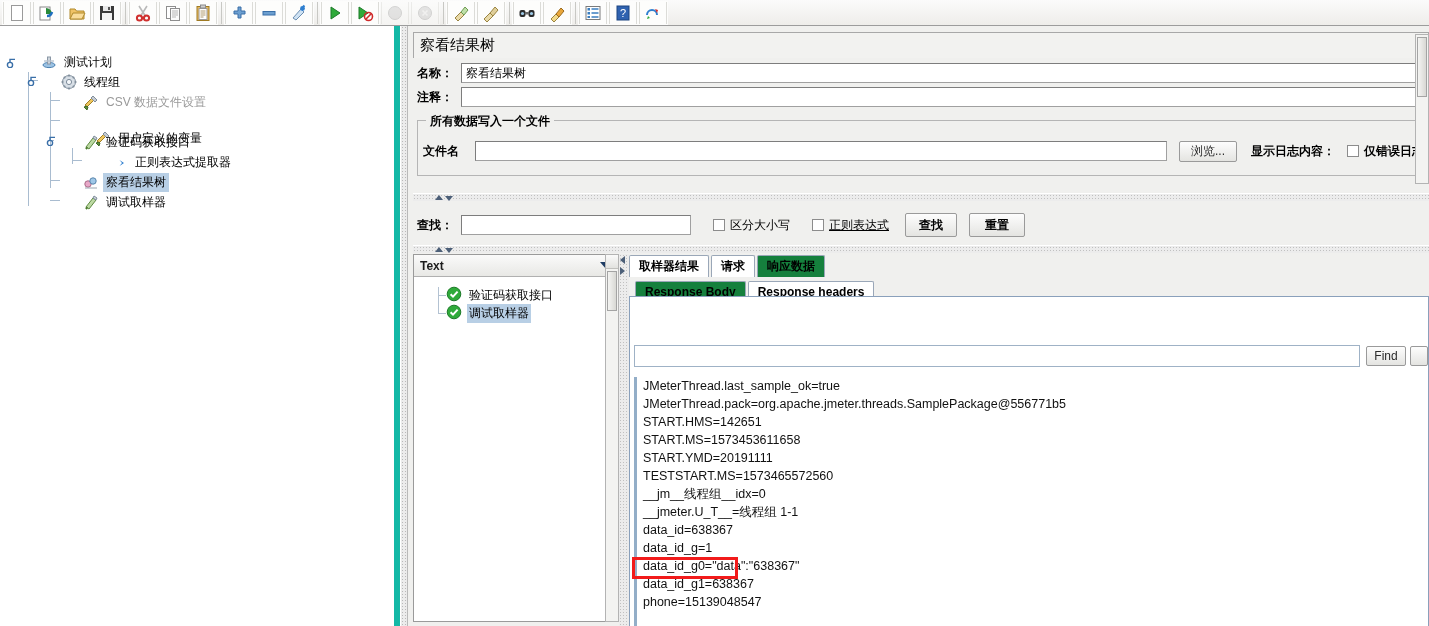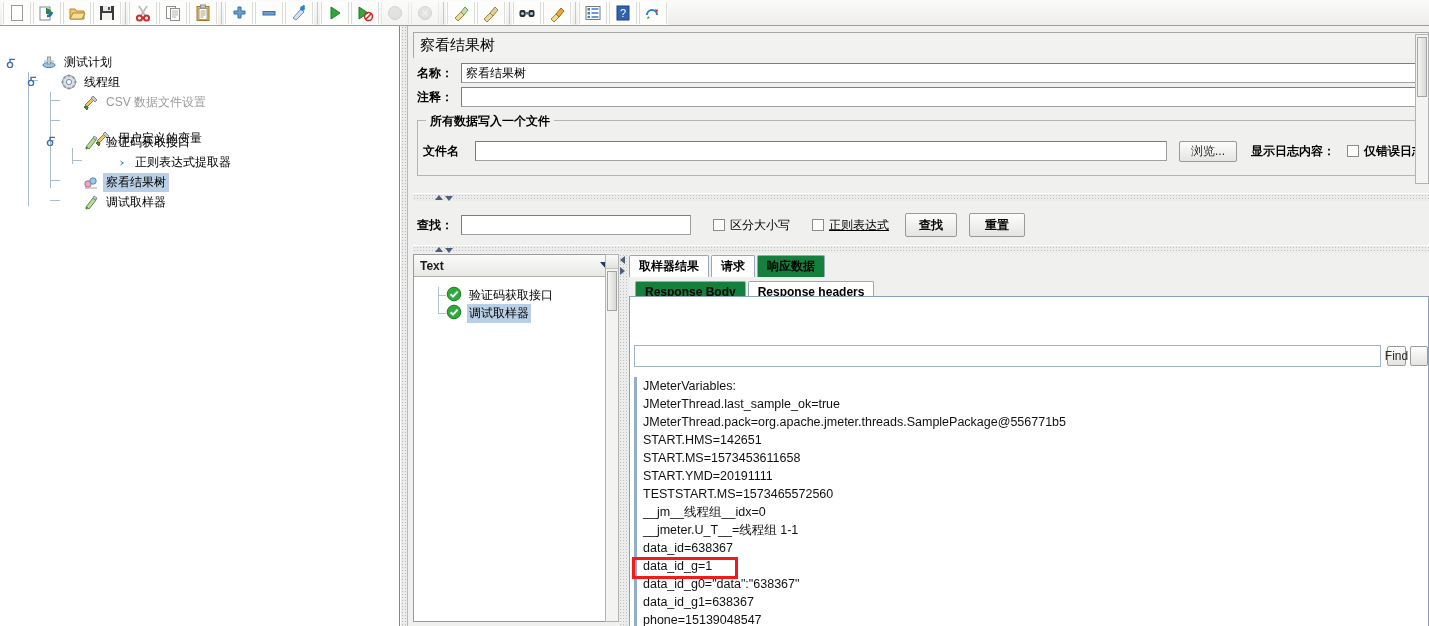--- a/index.html
+++ b/index.html
@@ -34,21 +34,21 @@
   }
   .tb-sep { width:6px; height:24px; }
   .tb-sep i { display:block; width:1px; height:22px; background:#c8c8c4; margin:1px auto; }
   .tb-btn svg { display:block; }
   .tb-btn.disabled { opacity:.45; }
 
   
   #treepanel {
     position:absolute; left:0; top:26px; width:400px; height:600px;
     background:#ffffff; overflow:hidden;
-    border-right:1px solid #14b8a6;
+    border-right:6px solid #14b8a6;
   }
   .tnode { position:absolute; height:20px; display:flex; align-items:center; white-space:nowrap; }
   .tnode .tlabel { font-size:12px; padding:1px 3px; color:#000; }
   .tnode .tlabel.sel { background:#b8cfe5; }
   .tnode .tlabel.dim { color:#9a9a9a; }
   .tico { width:18px; height:18px; margin-right:3px; display:inline-block; position:relative; flex:0 0 18px; }
   .tline { position:absolute; background:#a9bcd0; }
   .thandle { position:absolute; width:11px; height:11px; }
 
   
@@ -601,26 +601,25 @@
 
       <div class="tabstrip" style="left:6px; top:26px;">
         <div class="tab sub active">Response Body</div>
         <div class="tab sub">Response headers</div>
       </div>
 
       <div id="editorbox">
 
         <div id="findrow">
           <div id="findinput"></div>
-          <div class="jbtn" style="width:19px; height:20px; margin-left:6px;">Find</div>
+          <div class="jbtn" style="width:40px; height:20px; margin-left:6px;">Find</div>
           <div class="jbtn" style="width:18px; height:20px; margin-left:4px;"></div>
         </div>
 
         <div id="resptext">
-          <div class="ln">JMeterVariables:</div>
           <div class="ln">JMeterThread.last_sample_ok=true</div>
           <div class="ln">JMeterThread.pack=org.apache.jmeter.threads.SamplePackage@556771b5</div>
           <div class="ln">START.HMS=142651</div>
           <div class="ln">START.MS=1573453611658</div>
           <div class="ln">START.YMD=20191111</div>
           <div class="ln">TESTSTART.MS=1573465572560</div>
           <div class="ln">__jm__线程组__idx=0</div>
           <div class="ln">__jmeter.U_T__=线程组 1-1</div>
           <div class="ln">data_id=638367</div>
           <div class="ln">data_id_g=1</div>

